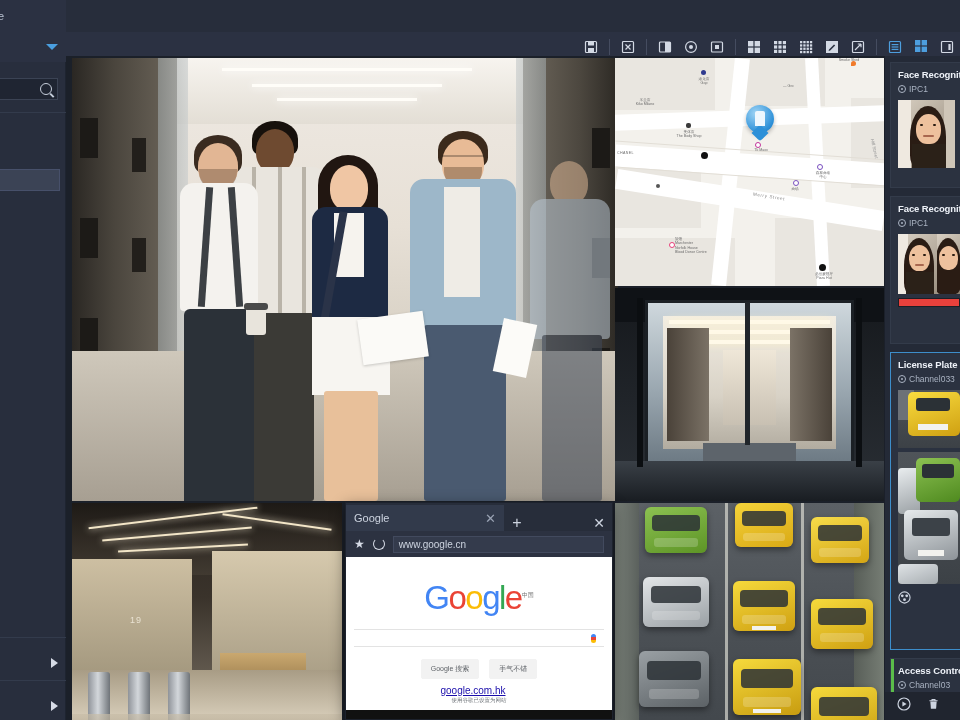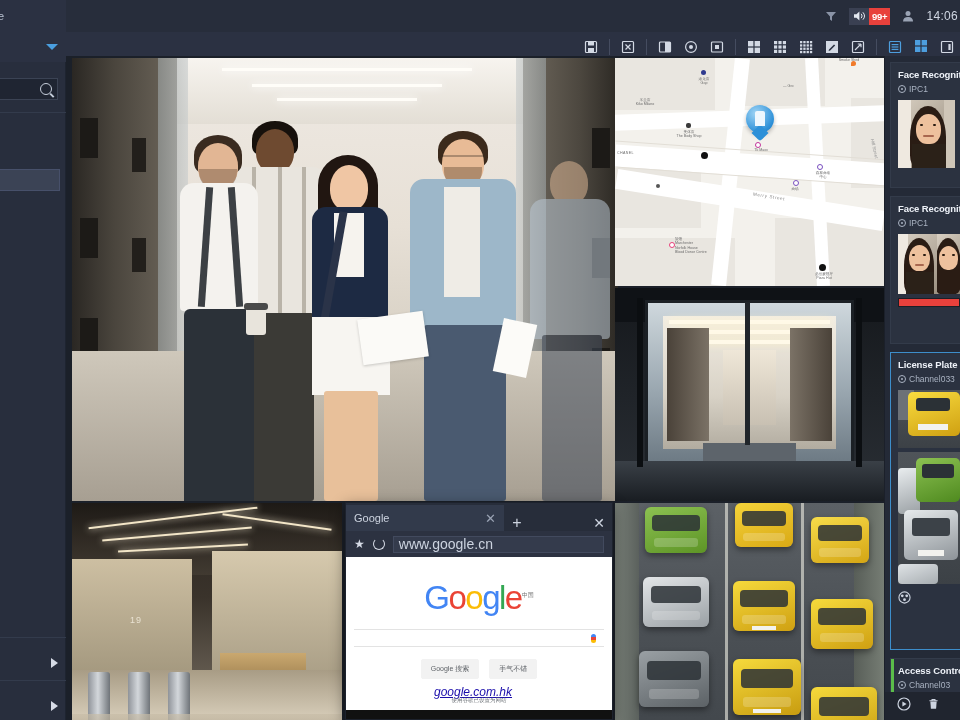--- a/index.html
+++ b/index.html
@@ -263,39 +263,39 @@
   .br-x { color:#9aa3b4; font-size:13px; line-height:1; }
   .br-plus { width:26px; text-align:center; color:#cdd4e0; font-size:16px; line-height:1; }
   .br-sp { flex:1; }
   .br-close { width:26px; text-align:center; color:#cdd4e0; font-size:14px; }
   .br-url { height:26px; display:flex; align-items:center; gap:8px; padding:0 8px;
      background:#2c3241; }
   .star { color:#d6dbe6; font-size:12px; }
   .reload { width:12px; height:12px; border:1.8px solid #d6dbe6; border-radius:50%;
      border-top-color: transparent; }
   .urlfield { flex:1; height:17px; background:#343b4c; border:1px solid #424a5e;
-     display:flex; align-items:center; padding:0 5px; font-size:14px; color:#cdd4e0; }
+     display:flex; align-items:center; padding:0 5px; font-size:10px; color:#cdd4e0; }
   .br-page { position:absolute; left:0; right:0; top:54px; bottom:0; background:#fff; }
   .g-logo { position:absolute; left:0; right:0; top:22px; text-align:center;
      font-family:"Liberation Sans",sans-serif; font-size:33px; letter-spacing:-1.5px;
      font-weight:500; }
   .g-logo .b{color:#4285f4}.g-logo .r{color:#ea4335}.g-logo .y{color:#fbbc05}
   .g-logo .g2{color:#4285f4}.g-logo .gr{color:#34a853}.g-logo .r2{color:#ea4335}
   .g-cn { font-size:6px; color:#777; vertical-align:super; letter-spacing:0; }
   .g-search { position:absolute; left:8px; right:8px; top:72px; height:18px;
      border-top:1px solid #e3e3e3; border-bottom:1px solid #e3e3e3;
      display:flex; align-items:center; justify-content:flex-end; padding-right:8px; }
   .mic { width:5px; height:9px; border-radius:3px;
      background: linear-gradient(180deg,#4285f4 33%,#ea4335 33% 66%,#fbbc05 66%); }
   .g-btns { position:absolute; left:0; right:0; top:102px; display:flex;
      justify-content:center; gap:10px; }
   .g-btn { background:#f2f2f2; border:1px solid #f2f2f2; font-size:7px; color:#5f6368;
      padding:4px 9px; border-radius:2px; }
   .g-link { position:absolute; left:0; right:12px; top:128px; text-align:center;
-     font-size:12px; color:#1a0dab; text-decoration:underline;font-style:italic; }
+     font-size:10px; color:#1a0dab; text-decoration:underline; }
   .g-sub { position:absolute; left:0; right:0; top:140px; text-align:center;
      font-size:5.5px; color:#70757a; }
   .g-bottom { position:absolute; left:0; right:0; bottom:0; height:9px; background:#111; }
 
   
   .rightbar { position:absolute; top:56px; right:0; width:76px; height:664px;
      background:#242a37; border-left:1px solid #1b202a; }
   .card { position:absolute; left:5px; width:71px; background:#2b3240;
      border:1px solid #3a4considered; border:1px solid #39415299; }
   .card.blue { border:1px solid #3d8ecb; }
@@ -329,43 +329,20 @@
 </head>
 <body>
 
 <div id="app">
 
   <div class="topbar">
     <div class="leftstub">
       <span>ge</span>
     </div>
     <div class="topbar-spacer"></div>
-    <div class="tray">
-      <div class="tray-ico">
-        <svg class="icn" viewBox="0 0 14 14">
-            <path d="M2 3h10l-4 4.5V12l-2-1.4V7.5z" fill="#8a93a6"></path>
-          </svg>
-      </div>
-      <div class="spk">
-        <span class="spk-icon">
-          <svg class="icn" viewBox="0 0 14 14">
-              <path d="M2 5.2h2.4L7.4 2.6v8.8L4.4 8.8H2z" fill="#e3e8f0"></path>
-              <path d="M9.2 4.8a3.4 3.4 0 010 4.4M10.9 3.3a5.6 5.6 0 010 7.4" stroke="#e3e8f0" stroke-width="1" fill="none"></path>
-            </svg>
-        </span>
-        <span class="badge99">99+</span>
-      </div>
-      <div class="tray-ico">
-        <svg class="icn" viewBox="0 0 14 14">
-            <circle cx="7" cy="4.4" r="2.5" fill="#9aa3b4"></circle>
-            <path d="M2 12.5c0-3 2.2-4.4 5-4.4s5 1.4 5 4.4z" fill="#9aa3b4"></path>
-          </svg>
-      </div>
-      <div class="clock">14:06</div>
-    </div>
   </div>
 
   <div class="toolrow">
     <div class="toolrow-left">
       <div class="caret-down"></div>
     </div>
     <div class="tool-spacer"></div>
     <div class="toolicons">
       <div class="tbtn">
         <svg class="icn" viewBox="0 0 14 14">

